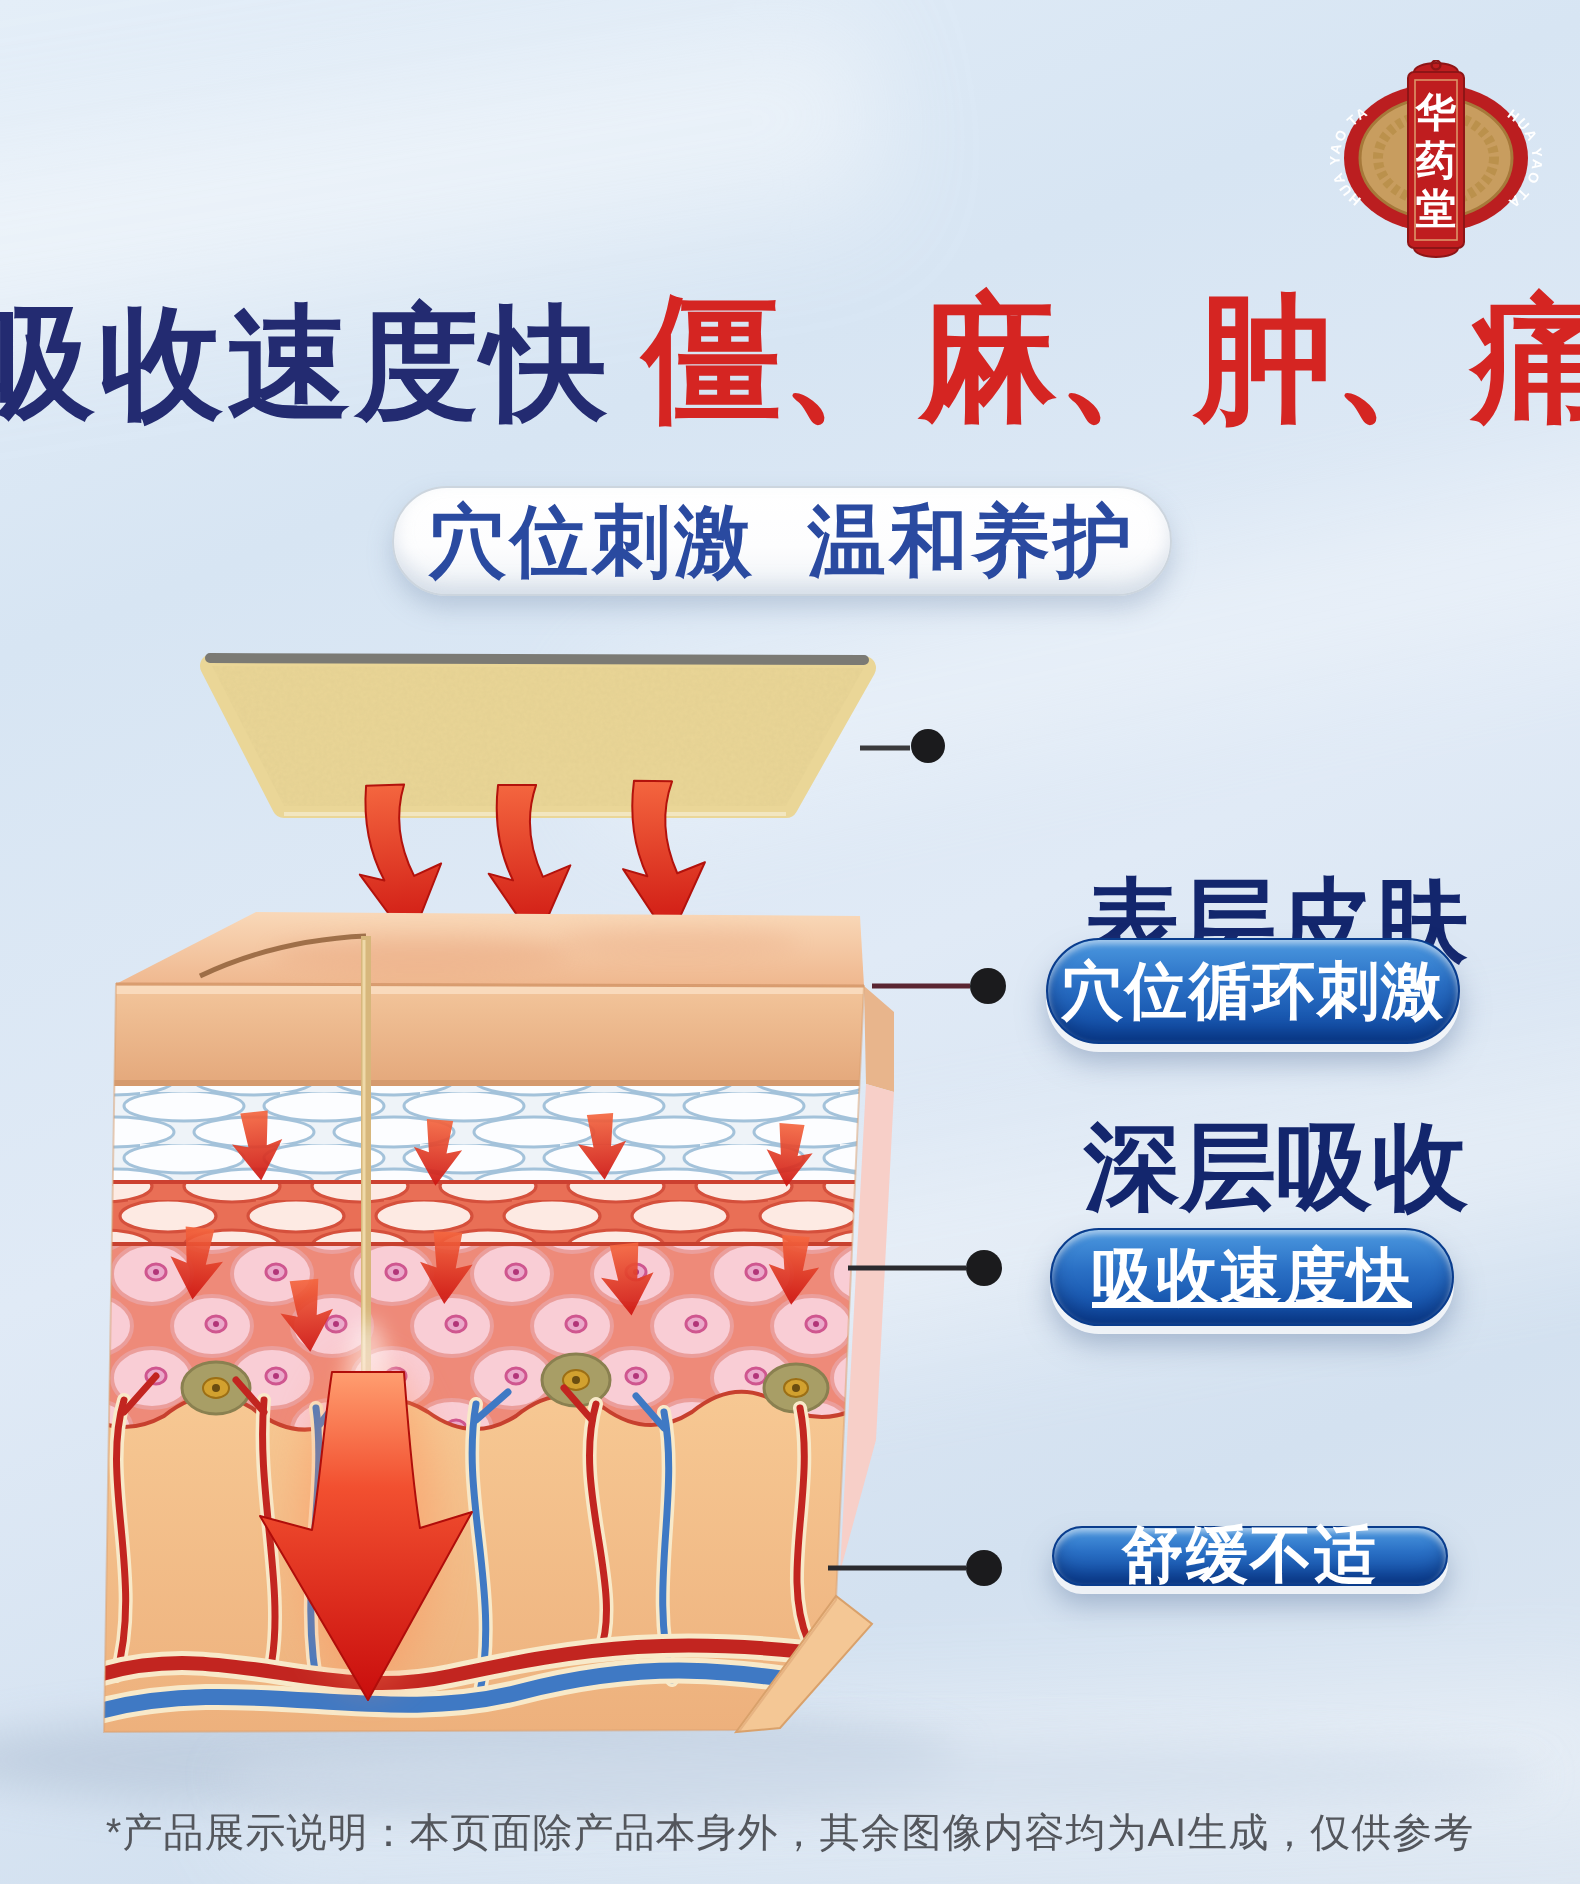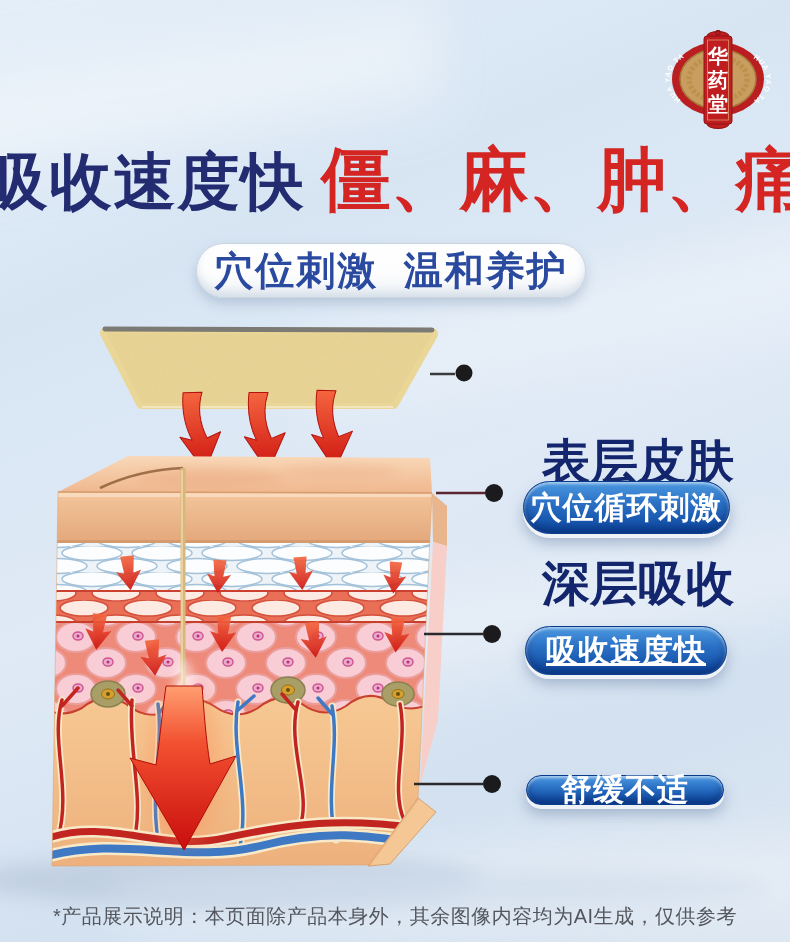--- a/index.html
+++ b/index.html
@@ -29,21 +29,21 @@
   .heading{position:absolute;width:212px;text-align:right;font-size:48px;font-weight:700;color:#13266d;white-space:nowrap;}
   .h1{left:522px;top:430px;}
   .h2{left:522px;top:552px;}
   .h3{left:521px;top:720px;}
   .bbadge{
     position:absolute;border-radius:27px;color:#fff;font-weight:700;text-align:left;
     background:linear-gradient(180deg,#4c99e0 0%,#2a70c5 42%,#0d47a1 100%);
     border:1px solid #0a3c8c;
     box-shadow:0 4px 0 rgba(255,255,255,.8), 0 9px 14px rgba(108,132,168,.5),
                inset 0 2px 3px rgba(255,255,255,.55), inset 0 -5px 9px rgba(0,22,75,.4);
-    display:flex;align-items:center;justify-content:center;letter-spacing:1px;margin-top:12px;
+    display:flex;align-items:center;justify-content:center;letter-spacing:1px;
   }
   .b1{left:523px;top:469px;width:207px;height:53px;font-size:31px;}
   .b2{left:525px;top:614px;width:202px;height:49px;font-size:31px;text-decoration:underline;}
   .b3{left:526px;top:763px;width:198px;height:30px;font-size:31px;}
   .footer{position:absolute;left:0;top:903px;width:100%;text-align:center;font-size:20px;color:#53565c;letter-spacing:.5px;}
   svg text{font-family:"Liberation Sans","DejaVu Sans",sans-serif;}
   .illu{position:absolute;left:0;top:0;}
   .logo{position:absolute;left:665px;top:30px;}
 </style>
 </head>

